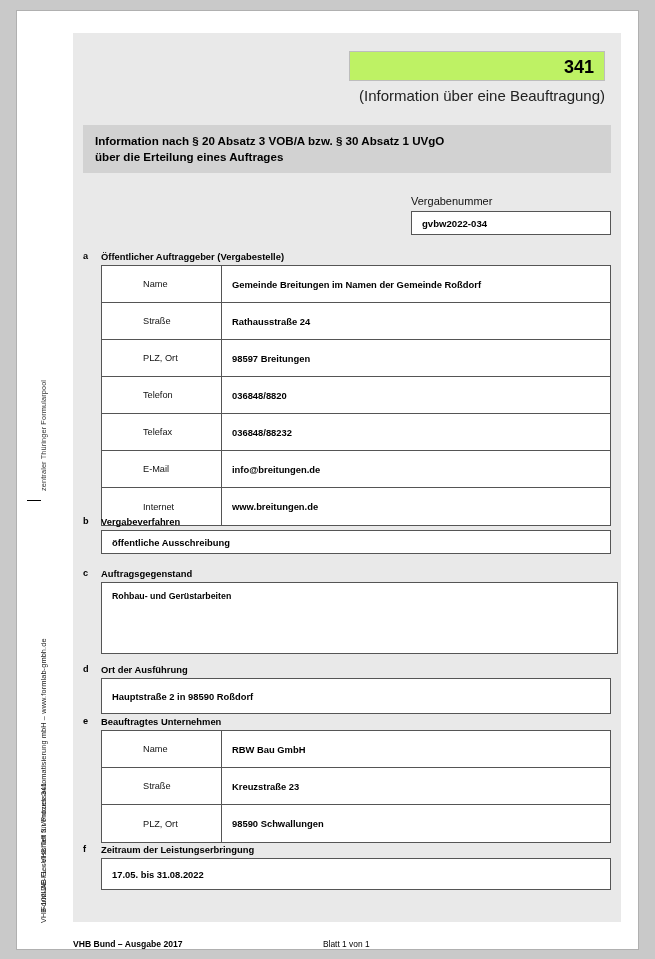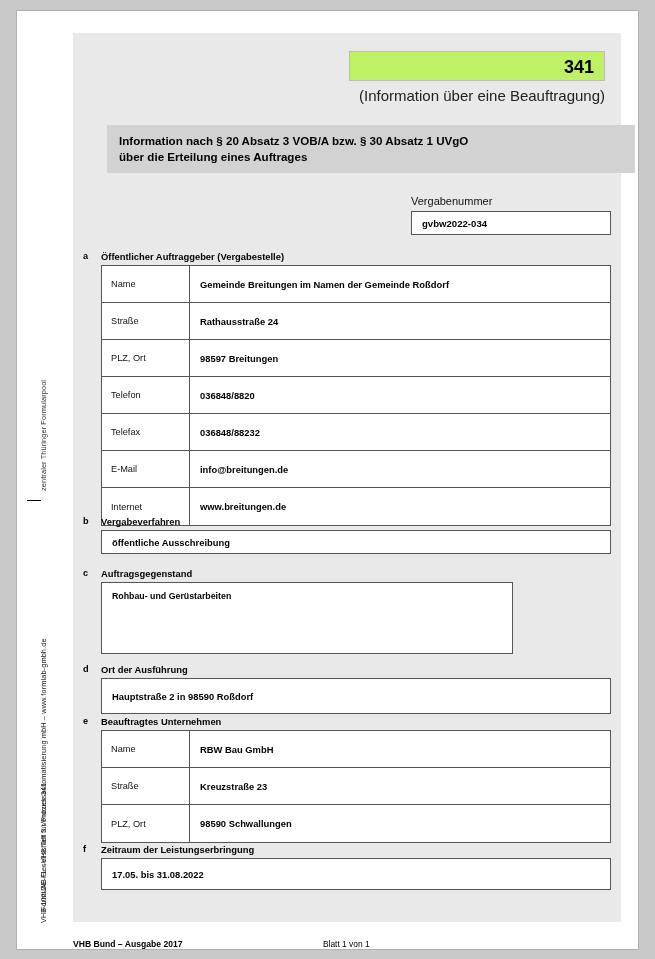--- a/index.html
+++ b/index.html
@@ -106,21 +106,20 @@
   
   .title-band {
     position: absolute;
     left: 10px;
     top: 92px;
     width: 528px;
     height: 48px;
     background: #d2d2d2;
     display: flex;
     align-items: center;
-    margin-left: 24px;
   }
   .title-band .title {
     padding-left: 12px;
     font-size: 11.6px;
     font-weight: bold;
     line-height: 1.35;
     color: #000;
   }
 
   
@@ -166,20 +165,21 @@
   .tbl {
     position: absolute;
     background: #ffffff;
     border: 1px solid #555;
     border-collapse: collapse;
   }
   .tbl .row {
     display: flex;
     border-bottom: 1px solid #555;
     height: 37px;
+    padding-left: 32px;
   }
   .tbl .row:last-child { border-bottom: none; }
   .tbl .cell-lbl {
     width: 88px;
     border-right: 1px solid #555;
     display: flex;
     align-items: center;
     padding-left: 9px;
     font-size: 9.2px;
     color: #111;
@@ -298,21 +298,21 @@
       </div>
 
       <div class="sec-letter" style="left:10px; top:483px;">b</div>
       <div class="sec-head" style="left:28px; top:483px;">Vergabeverfahren</div>
       <div class="line-box" style="left:28px; top:497px; width:510px; height:24px;">
         <span>öffentliche Ausschreibung</span>
       </div>
 
       <div class="sec-letter" style="left:10px; top:535px;">c</div>
       <div class="sec-head" style="left:28px; top:535px;">Auftragsgegenstand</div>
-      <div class="area-box" style="left:28px; top:549px; width:412px; height:72px;">
+      <div class="area-box" style="left:28px; top:549px; width:517px; height:72px;">
         <span>Rohbau- und Gerüstarbeiten</span>
       </div>
 
       <div class="sec-letter" style="left:10px; top:631px;">d</div>
       <div class="sec-head" style="left:28px; top:631px;">Ort der Ausführung</div>
       <div class="line-box" style="left:28px; top:645px; width:510px; height:36px;">
         <span>Hauptstraße 2 in 98590 Roßdorf</span>
       </div>
 
       <div class="sec-letter" style="left:10px; top:683px;">e</div>

